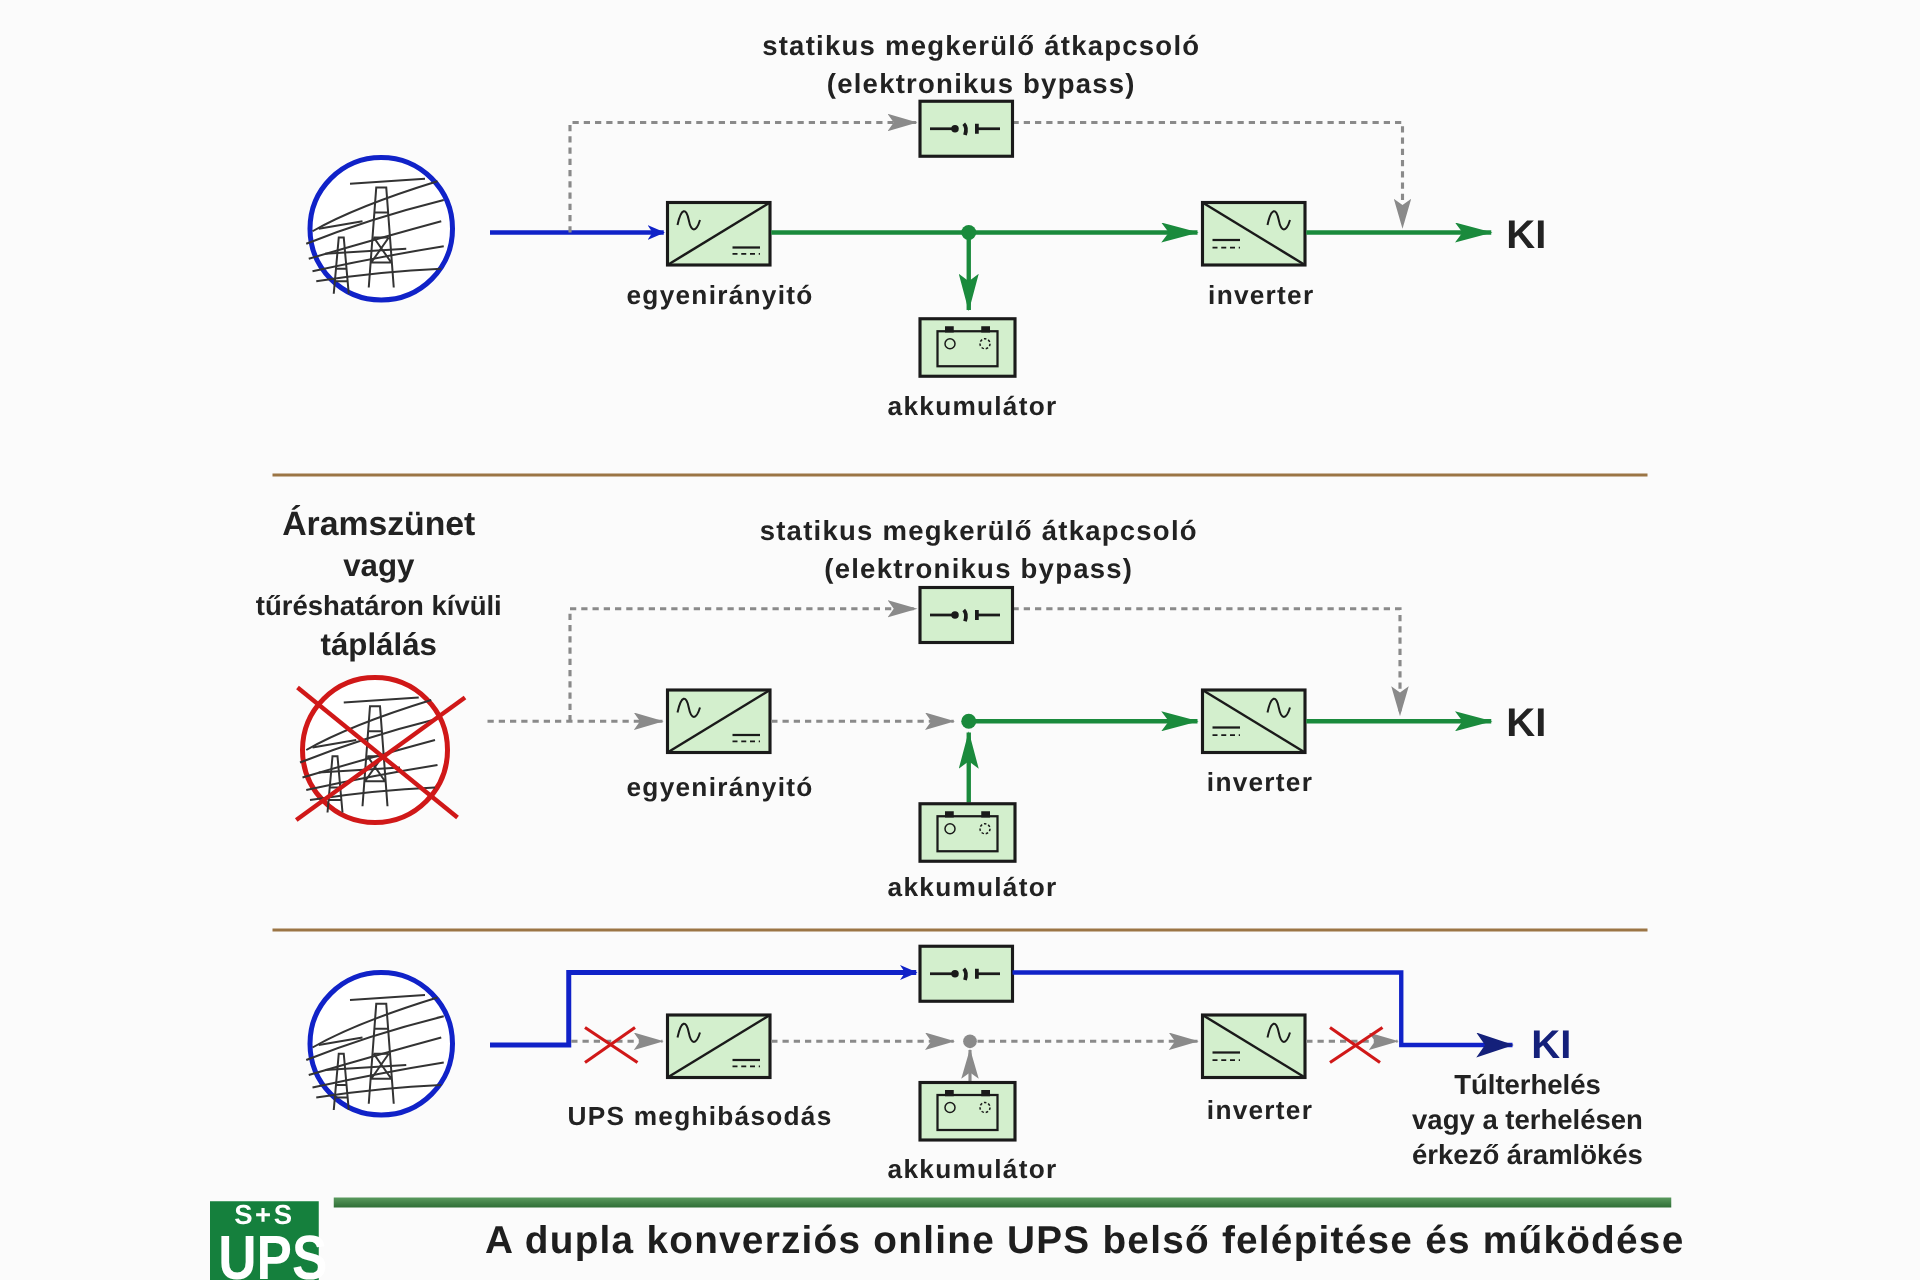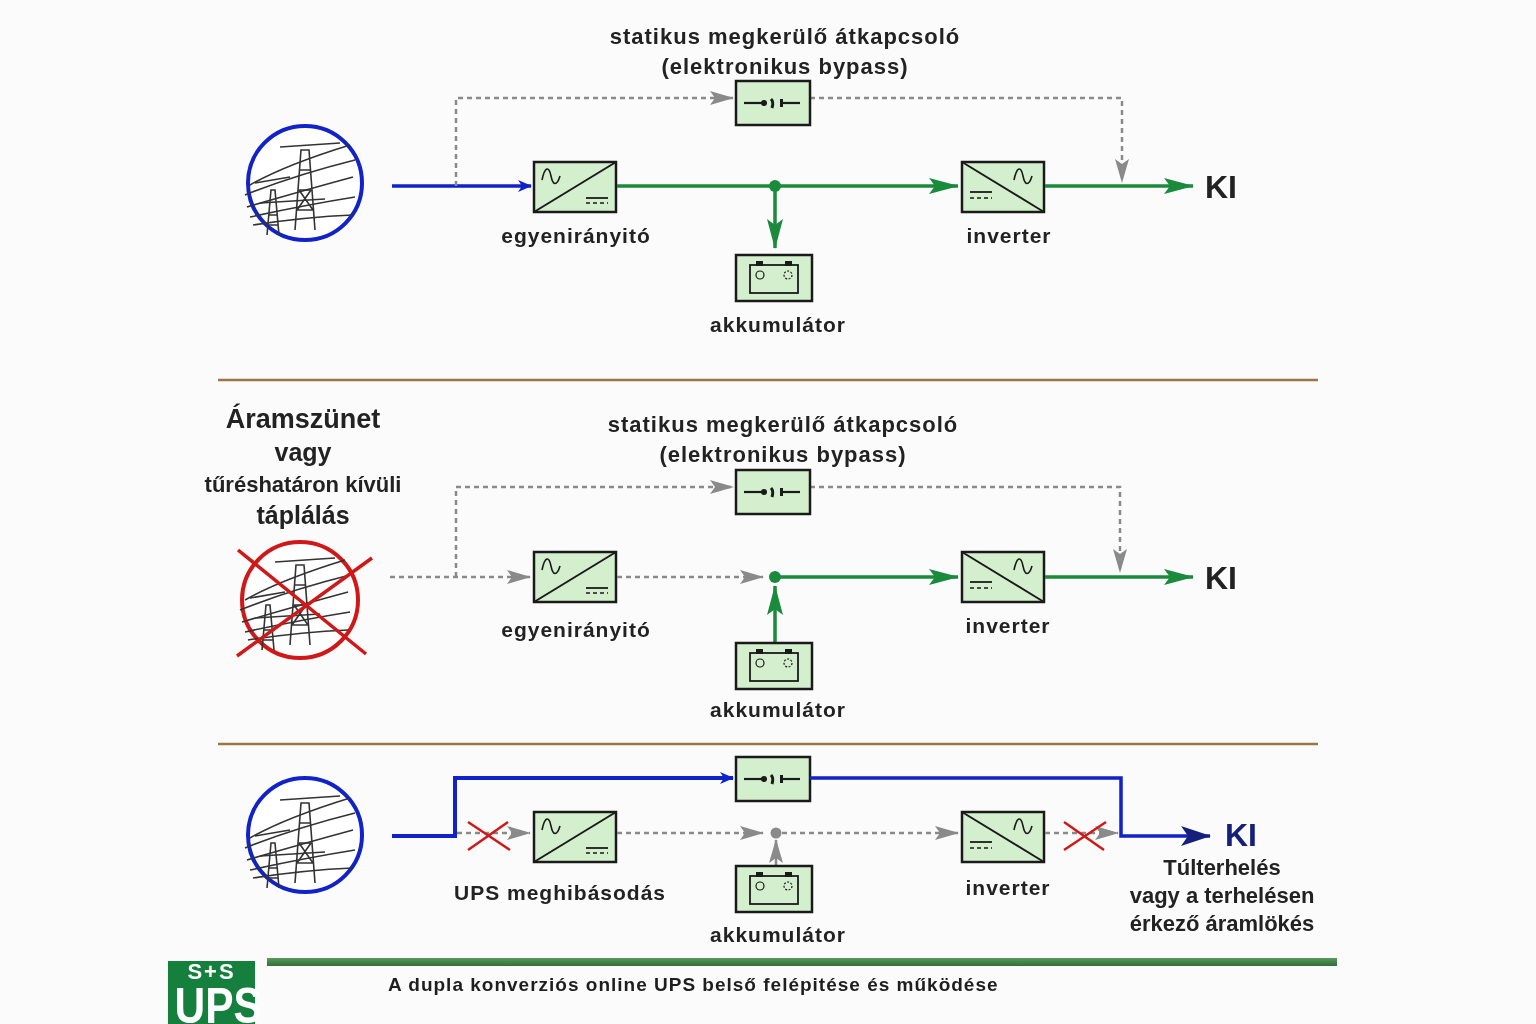--- a/index.html
+++ b/index.html
@@ -9,21 +9,21 @@
   .lbl { font-family:"Liberation Sans", sans-serif; font-weight:bold; fill:#222; }
   .lbl-sm { font-size:21px; letter-spacing:1px; }
   .lbl-md { font-size:22px; letter-spacing:1px; }
   .ki { font-size:32px; font-weight:bold; }
   .logo { position:absolute; left:168px; top:961px; width:87px; height:92px; background:#15803d; }
   .logo span { position:absolute; left:0; width:100%; text-align:center; color:#fff; font-weight:bold;
                font-family:"Liberation Sans", sans-serif; }
   .logo .sos { top:0; font-size:22px; letter-spacing:2px; line-height:22px; }
   .logo .ups { top:18px; font-size:50px; line-height:54px; transform:scaleX(0.85); }
   .logo .amb { bottom:1px; font-size:11px; line-height:13px; transform:scaleX(0.95); }
-  .title { position:absolute; left:388px; top:974px; font-size:19px; font-weight:bold; letter-spacing:1px;
+  .title { position:absolute; left:388px; top:974px; font-size:31px; font-weight:bold; letter-spacing:1px;
            white-space:nowrap; }
   .greenbar { position:absolute; left:267px; top:958px; width:1070px; height:8px;
               background:linear-gradient(#5a9a5e,#2f6e36); }
 </style>
 </head>
 <body>
 
 <svg class="main" width="1536" height="1024" viewBox="0 0 1536 1024">
   <defs>
     <marker id="arBlue" markerWidth="14" markerHeight="12" refX="13" refY="6" orient="auto" markerUnits="userSpaceOnUse">

